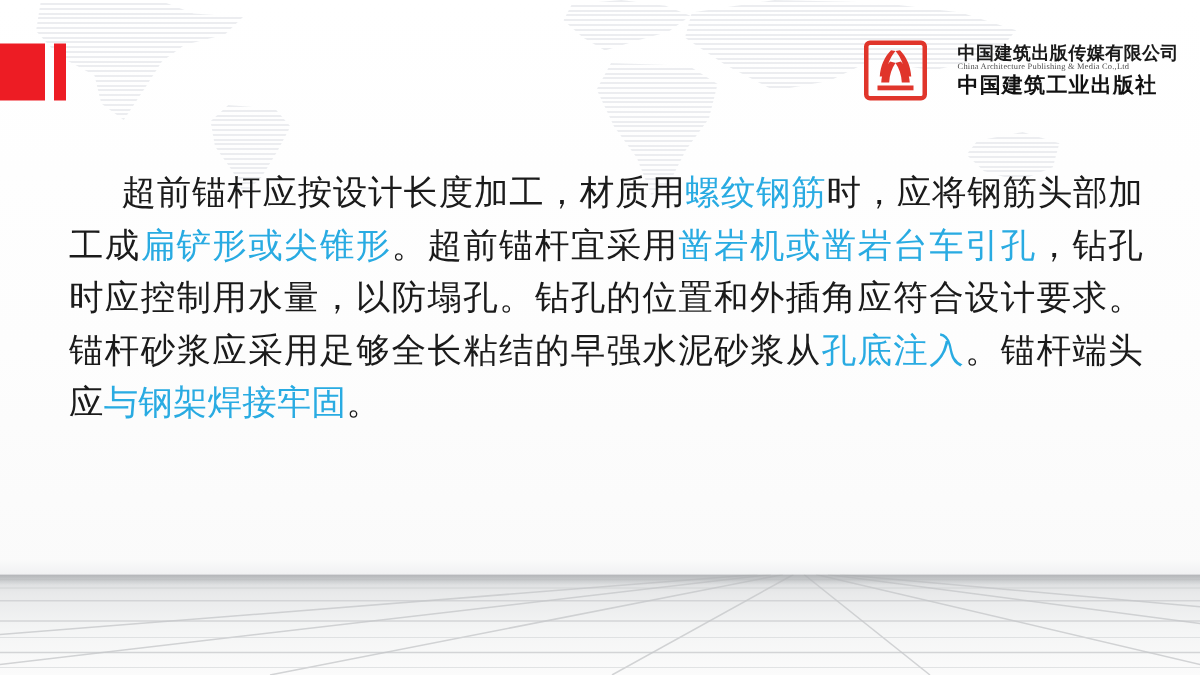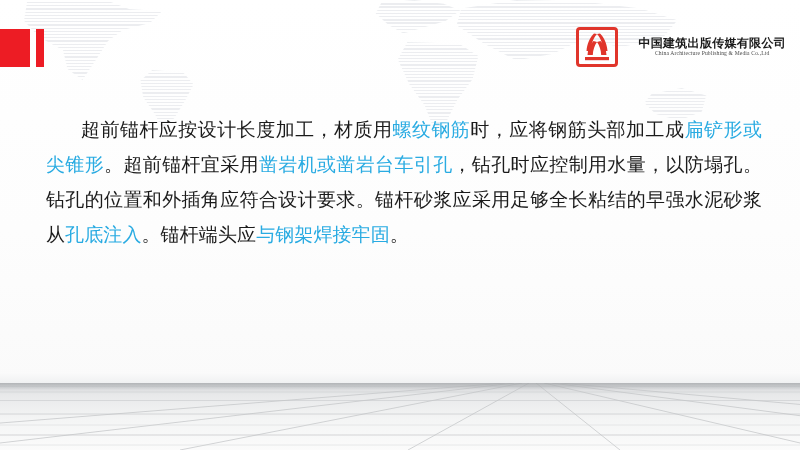--- a/index.html
+++ b/index.html
@@ -93,21 +93,20 @@
     background: #ED1C24;
   }
 
   
   .logo {
     position: absolute;
     right: 14px; top: 26px;
     display: flex;
     align-items: center;
     gap: 20px;
-    text-align: center;
   }
   .logo-mark {
     width: 42px; height: 42px;
     position: relative;
     flex: none;
   }
   .logo-text { display: flex; flex-direction: column; line-height: 1.05; }
   .logo-cn1 {
     font-family: "DejaVu Sans", "Liberation Sans", sans-serif;
     font-size: 12px;
@@ -143,21 +142,21 @@
   .heading {
     font-family: "DejaVu Sans", "Liberation Sans", sans-serif;
     font-size: 17.5px;
     color: #1b1b1b;
     letter-spacing: 0.2px;
     margin: 0 0 10px 8px;
     white-space: nowrap;
   }
   .para {
     font-family: "DejaVu Sans", "Liberation Sans", sans-serif;
-    font-size: 19px;
+    font-size: 23px;
     color: #1b1b1b;
     line-height: 35px;
     letter-spacing: 0.1px;
     text-indent: 35px;
     margin: 0;
     text-align: justify;
     text-justify: inter-character;
   }
   .hl { color: #29ABE2; }
 
@@ -210,20 +209,21 @@
         <path d="M21 8 C17.5 12 15 18 14.5 25 L10.5 25 C11 17.5 14 11.5 18 7.5 Z" fill="#E0352B"></path>
         <path d="M21 8 C24.5 12 27 18 27.5 25 L31.5 25 C31 17.5 28 11.5 24 7.5 Z" fill="#E0352B"></path>
         <path d="M21 16 C18.5 19.5 17 24 16.8 29 L11.5 29 C11.8 23 14 18.5 17.5 15 Z" fill="#E0352B"></path>
         <path d="M21 16 C23.5 19.5 25 24 25.2 29 L30.5 29 C30.2 23 28 18.5 24.5 15 Z" fill="#E0352B"></path>
         <rect x="9" y="31" width="24" height="3.2" fill="#E0352B"></rect>
       </svg>
     </div>
     <div class="logo-text">
       <span class="logo-cn1">中国建筑出版传媒有限公司</span>
       <span class="logo-en">China Architecture Publishing &amp; Media Co.,Ltd</span>
+      <span class="logo-cn2">中国建筑工业出版社</span>
     </div>
   </div>
 
   <div class="content">
     <p class="para"><span>超前锚杆应按设计长度加工，材质用</span><span class="hl">螺纹钢筋</span><span>时，应将钢筋头部加工成</span><span class="hl">扁铲形或尖锥形</span><span>。超前锚杆宜采用</span><span class="hl">凿岩机或凿岩台车引孔</span><span>，钻孔时应控制用水量，以防塌孔。钻孔的位置和外插角应符合设计要求。锚杆砂浆应采用足够全长粘结的早强水泥砂浆从</span><span class="hl">孔底注入</span><span>。锚杆端头应</span><span class="hl">与钢架焊接牢固</span><span>。</span></p>
   </div>
 
   <div class="wall-base"></div>
   <div class="floor-wrap">
     <svg class="floor-svg" width="800" height="67" aria-hidden="true">

